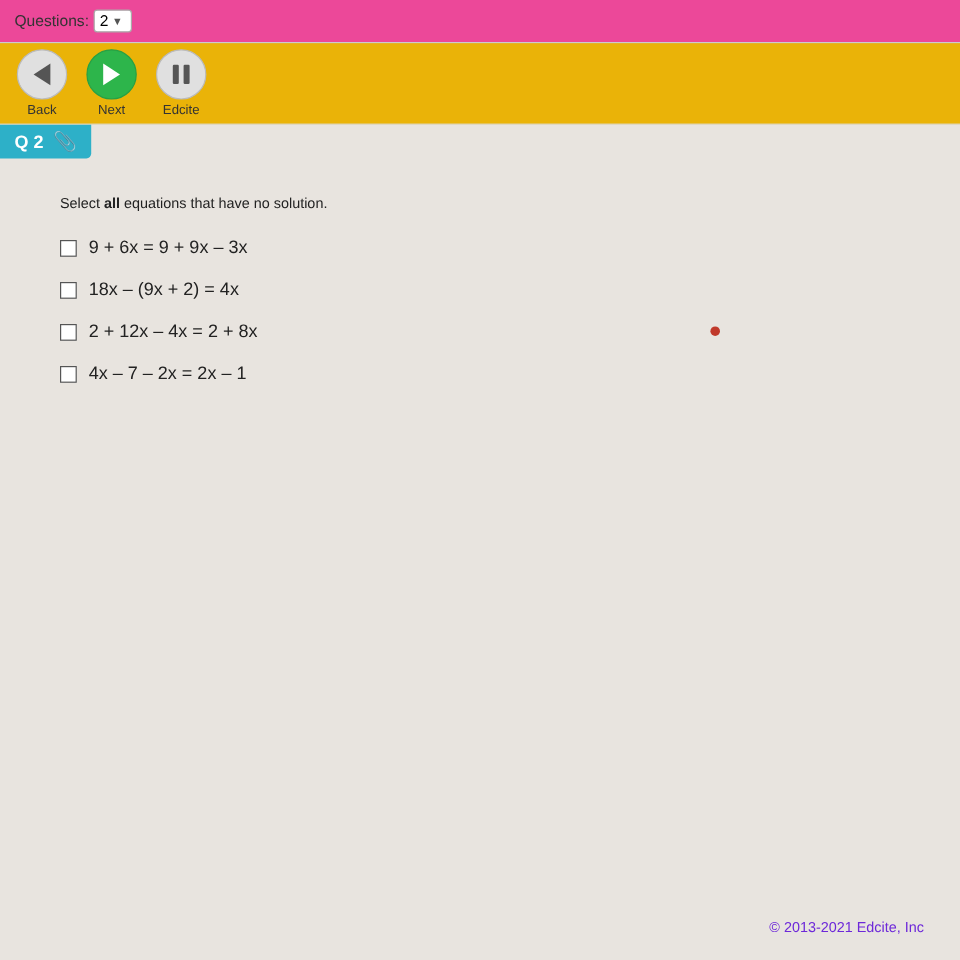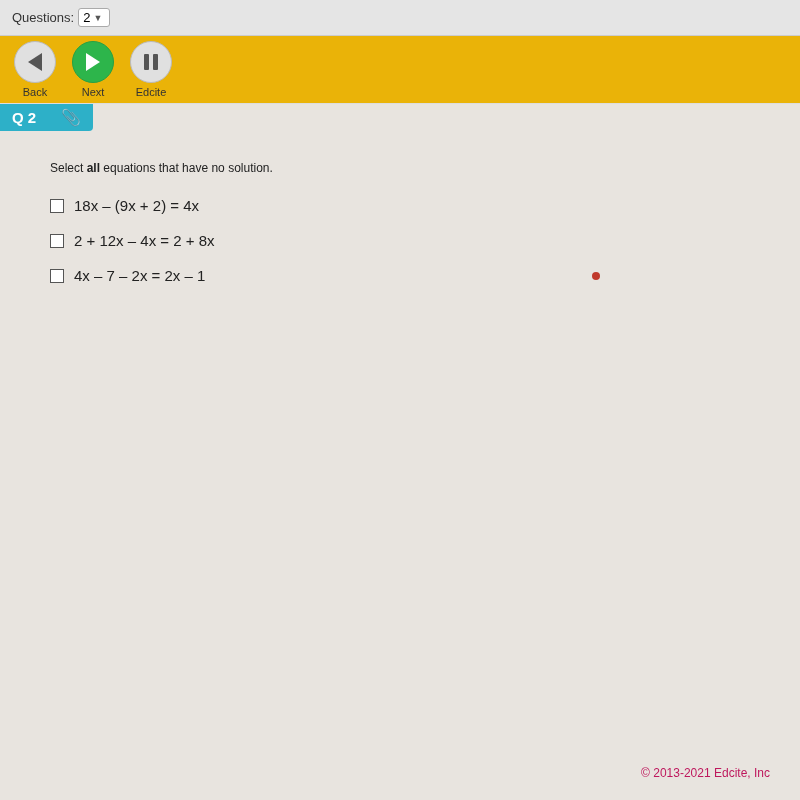--- a/index.html
+++ b/index.html
@@ -6,21 +6,21 @@
 
     body {
       width: 800px;
       height: 800px;
       background: #c8c0b8;
       font-family: Arial, sans-serif;
       overflow: hidden;
     }
 
     .top-bar {
-      background: #e5e5e5;
+      background: #ec4899;
       border-bottom: 1px solid #ccc;
       display: flex;
       align-items: center;
       padding: 4px 12px;
       height: 36px;
     }
 
     .questions-label {
       font-size: 13px;
       color: #333;
@@ -143,21 +143,21 @@
       align-items: center;
       padding: 4px 12px;
       margin: 0 0 0 0;
       border-radius: 0 0 4px 0;
     }
 
     .q-label {
       color: white;
       font-weight: bold;
       font-size: 15px;
-      margin-right: 25px;
+      margin-right: 8px;
     }
 
     .attachment-icon {
       color: white;
       font-size: 16px;
       opacity: 0.9;
     }
 
     .question-body {
       padding: 30px 50px 30px 50px;
@@ -196,21 +196,21 @@
       margin-top: 2px;
       flex-shrink: 0;
       cursor: pointer;
     }
 
     .footer {
       position: absolute;
       bottom: 20px;
       right: 30px;
       font-size: 12px;
-      color: #be185d;
+      color: #6d28d9;
     }
 
     .dot-decoration {
       width: 8px;
       height: 8px;
       background: #c0392b;
       border-radius: 50%;
       position: absolute;
       top: 168px;
       right: 200px;
@@ -266,20 +266,24 @@
 
   
   <div class="question-body">
     <div class="question-text">
       <span>Select </span><strong>all</strong><span> equations that have no solution.</span>
     </div>
 
     <ul class="options-list">
       <li class="option-item">
         <div class="option-checkbox"></div>
+        <span>9 + 6x = 9 + 9x – 3x</span>
+      </li>
+      <li class="option-item">
+        <div class="option-checkbox"></div>
         <span>18x – (9x + 2) = 4x</span>
       </li>
       <li class="option-item">
         <div class="option-checkbox"></div>
         <span>2 + 12x – 4x = 2 + 8x</span>
       </li>
       <li class="option-item">
         <div class="option-checkbox"></div>
         <span>4x – 7 – 2x = 2x – 1</span>
       </li>

